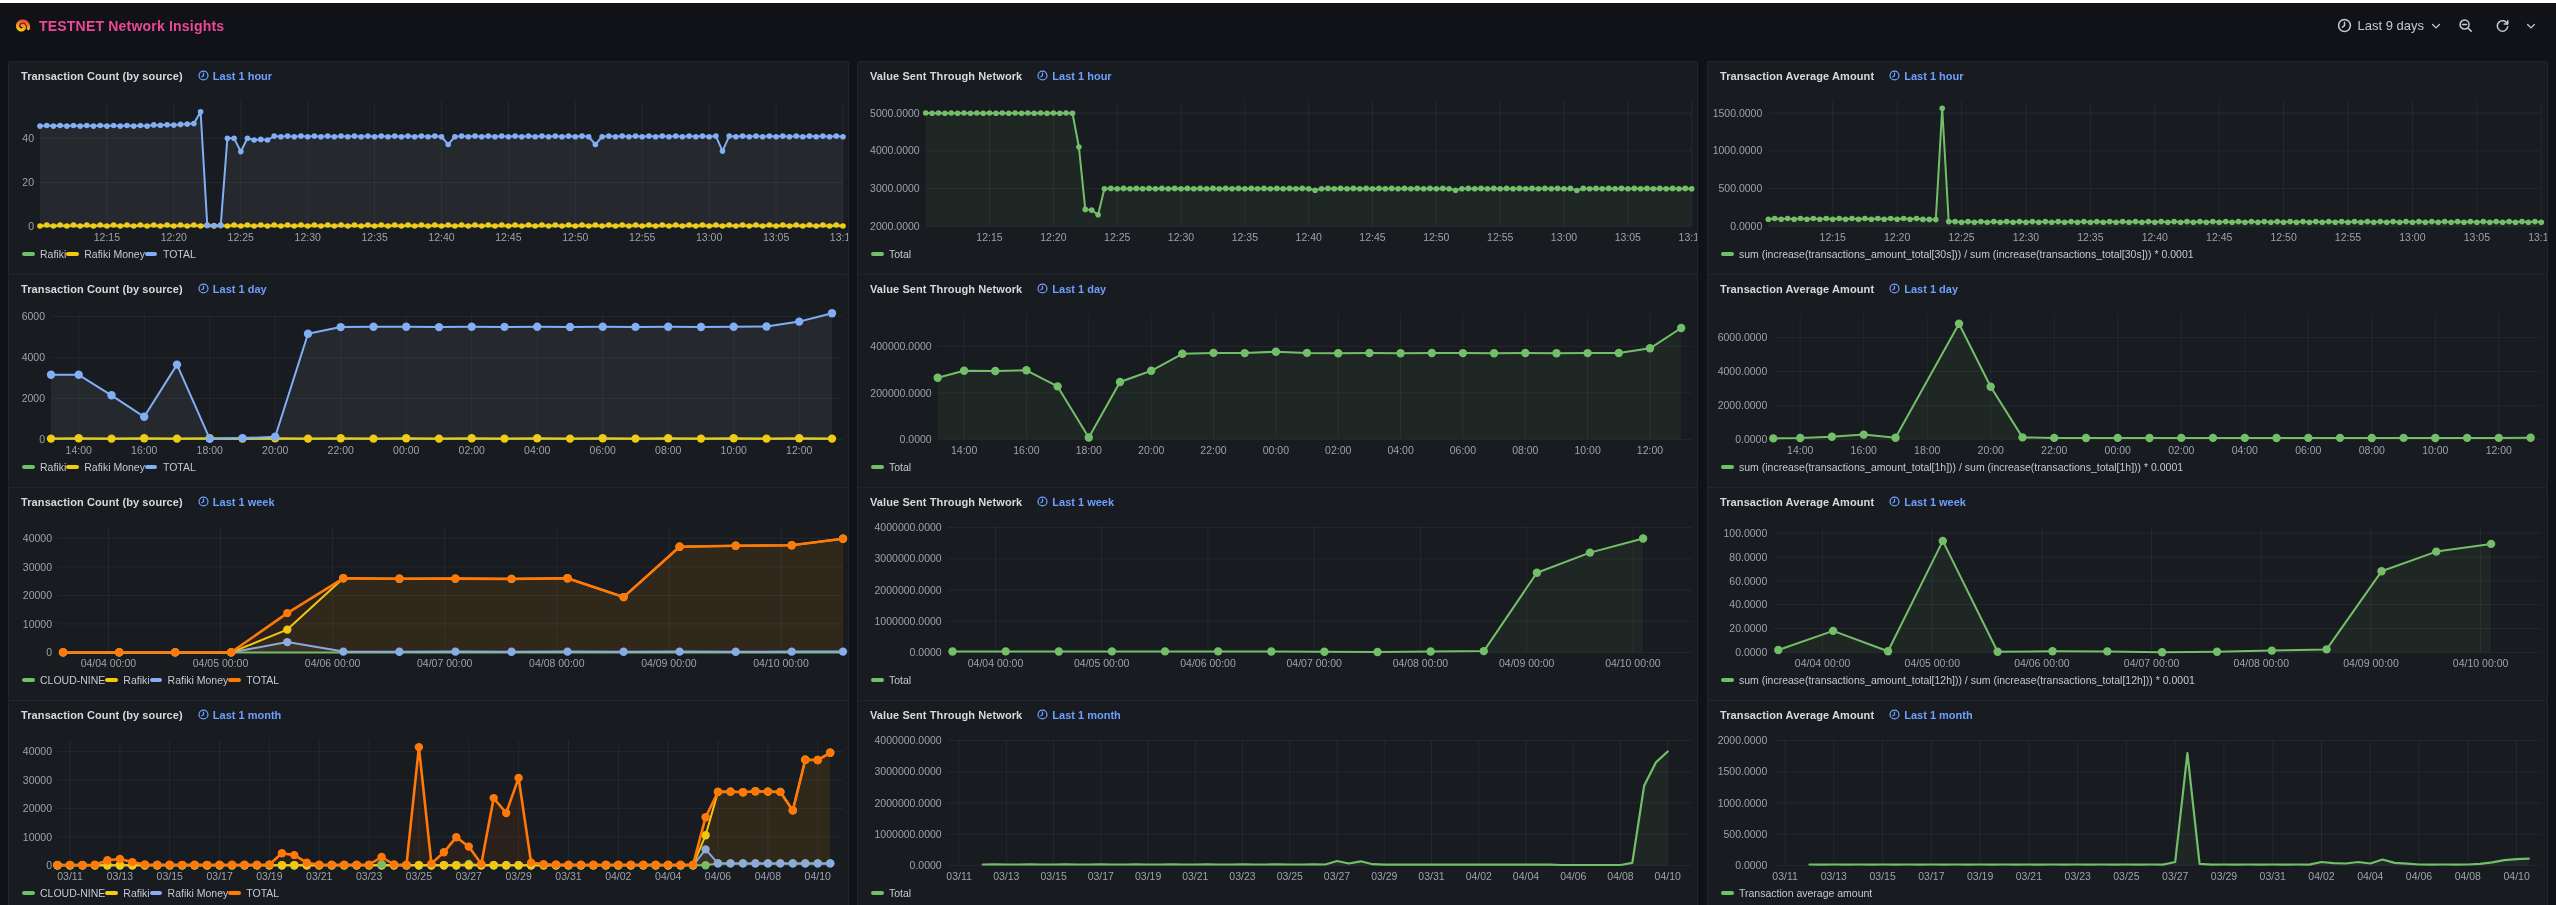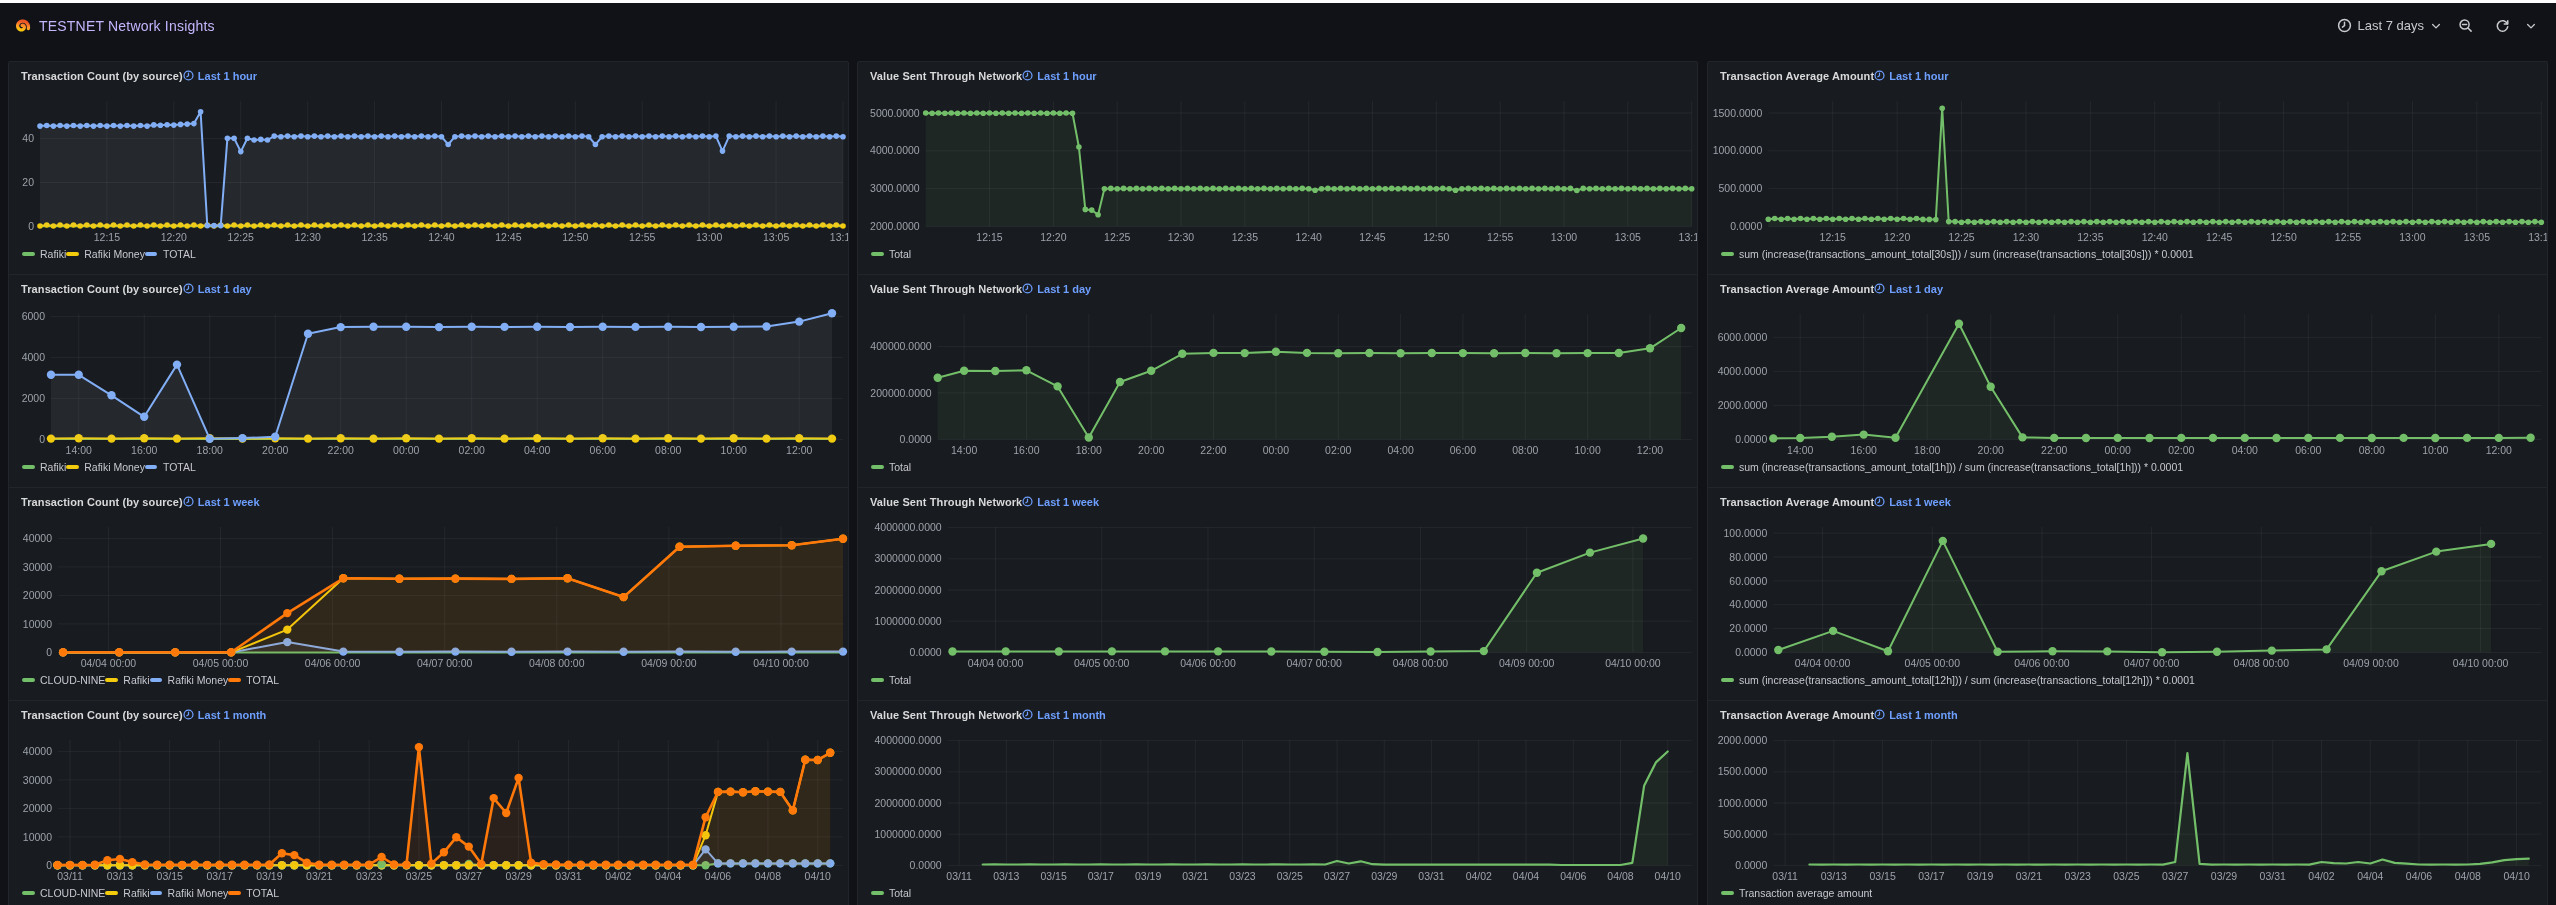--- a/index.html
+++ b/index.html
@@ -1,23 +1,23 @@
 <!DOCTYPE html>
 <html><head><meta charset="utf-8"><style>
 *{margin:0;padding:0;box-sizing:border-box}
 body{width:2556px;height:905px;background:#111217;font-family:"Liberation Sans",sans-serif;overflow:hidden;position:relative}
 .topline{position:absolute;left:0;top:0;width:100%;height:3px;background:#fdfdfe}
 .header{position:absolute;left:0;top:3px;width:100%;height:45px;display:flex;align-items:center;padding:0 19px 0 13px}
-.htitle{font-size:14px;font-weight:normal;color:#c4b5fd;letter-spacing:.2px}
+.htitle{font-size:14px;font-weight:bold;color:#ec4899;letter-spacing:.2px}
 .hright{margin-left:auto;display:flex;align-items:center}
 .htext{font-size:13px;color:#c9cacd}
 .panel{position:absolute;width:841px;height:241px;background:#181b1f;border:1px solid #22252b;border-radius:2px;overflow:hidden}
 .phead{position:absolute;left:12px;top:6px;height:15px;display:flex;align-items:center;z-index:3}
 .ptitle{font-size:11px;font-weight:bold;color:#d8d9da;letter-spacing:.1px}
-.plink{font-size:11px;font-weight:bold;color:#6e9fff;display:inline-flex;align-items:center}
+.plink{font-size:11px;font-weight:bold;color:#6e9fff;margin-left:15px;display:inline-flex;align-items:center}
 .lclock{margin-right:4px}
 .plot{position:absolute;left:0;top:0}
 .legend{position:absolute;left:13px;top:186px;display:flex;align-items:center;font-size:10.5px;color:#c7c8d1;white-space:nowrap;z-index:3}
 .li{display:inline-flex;align-items:center;}
 .pill{display:inline-block;width:12.5px;height:4.5px;border-radius:2.5px;margin-right:5.5px}
 </style></head><body>
 <div class="topline"></div>
 <div class="header">
     <svg width="18" height="18" viewBox="0 0 17 17" style="margin-right:8px">
       <defs>
@@ -28,21 +28,21 @@
         </linearGradient>
       </defs>
       <path d="M8.50 7.90 L8.66 7.82 L8.84 7.77 L9.04 7.75 L9.25 7.76 L9.46 7.81 L9.68 7.89 L9.89 8.01 L10.09 8.17 L10.27 8.36 L10.42 8.59 L10.55 8.85 L10.64 9.13 L10.68 9.44 L10.68 9.76 L10.64 10.09 L10.54 10.42 L10.39 10.74 L10.20 11.05 L9.95 11.33 L9.65 11.59 L9.31 11.80 L8.94 11.97 L8.53 12.09 L8.10 12.15 L7.65 12.16 L7.20 12.09 L6.75 11.96 L6.31 11.76 L5.89 11.50 L5.51 11.17 L5.16 10.79 L4.87 10.35 L4.64 9.86 L4.47 9.34 L4.37 8.78 L4.35 8.21 L4.42 7.63 L4.56 7.05 L4.79 6.48 L5.11 5.94 L5.50 5.45 L5.96 5.00 L6.49 4.61 L7.08 4.30 L7.72 4.06 L8.39 3.91 L9.09 3.86 L9.81 3.91 L10.52 4.05 L11.22 4.29 L11.88 4.64 L12.51 5.08 L13.07 5.61 L13.57 6.22 L13.98 6.90 L14.30 7.64 L14.51 8.43 L14.62 9.26 L14.62 10.10 L14.49 10.95" fill="none" stroke="url(#gf)" stroke-width="3.1" stroke-linecap="round"></path>
     </svg>
     <span class="htitle">TESTNET Network Insights</span>
 <div class="hright">
  <svg width="15" height="15" viewBox="0 0 16 16" style="margin-right:6px">
         <circle cx="8" cy="8" r="6.3" fill="none" stroke="#c9cacd" stroke-width="1.6"></circle>
         <path d="M8 4.6 V8.2 L5.8 9.7" fill="none" stroke="#c9cacd" stroke-width="1.6" stroke-linecap="round"></path>
       </svg>
- <span class="htext">Last 7 days</span>
+ <span class="htext">Last 9 days</span>
  <svg width="12" height="12" viewBox="0 0 16 16" style="margin:0 16px 0 6px">
         <path d="M3.5 6 L8 10.5 L12.5 6" fill="none" stroke="#c9cacd" stroke-width="1.7" stroke-linecap="round" stroke-linejoin="round"></path>
       </svg>
  <svg width="15" height="15" viewBox="0 0 16 16" style="margin-right:22px">
         <circle cx="7" cy="7" r="4.8" fill="none" stroke="#c9cacd" stroke-width="1.6"></circle>
         <line x1="4.8" y1="7" x2="9.2" y2="7" stroke="#c9cacd" stroke-width="1.6" stroke-linecap="round"></line>
         <line x1="10.6" y1="10.6" x2="14" y2="14" stroke="#c9cacd" stroke-width="1.6" stroke-linecap="round"></line>
       </svg>
  <svg width="15" height="15" viewBox="0 0 16 16" style="margin-right:15px">
         <path d="M13.2 6.3 A5.6 5.6 0 1 0 13.6 9.3" fill="none" stroke="#c9cacd" stroke-width="1.6" stroke-linecap="round"></path>

